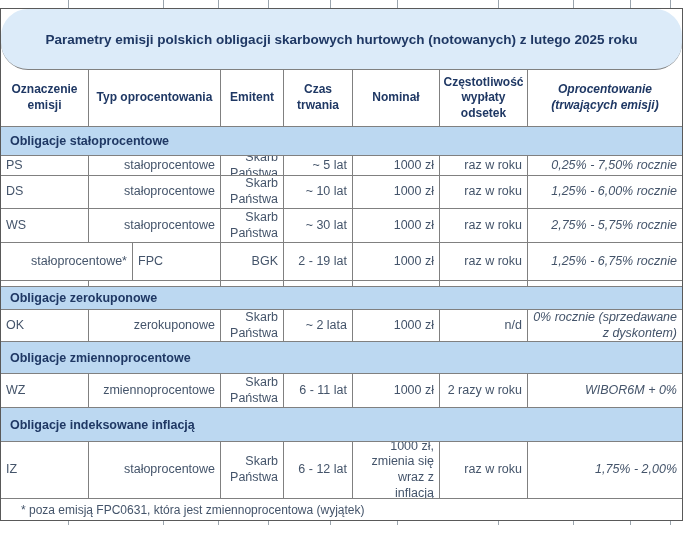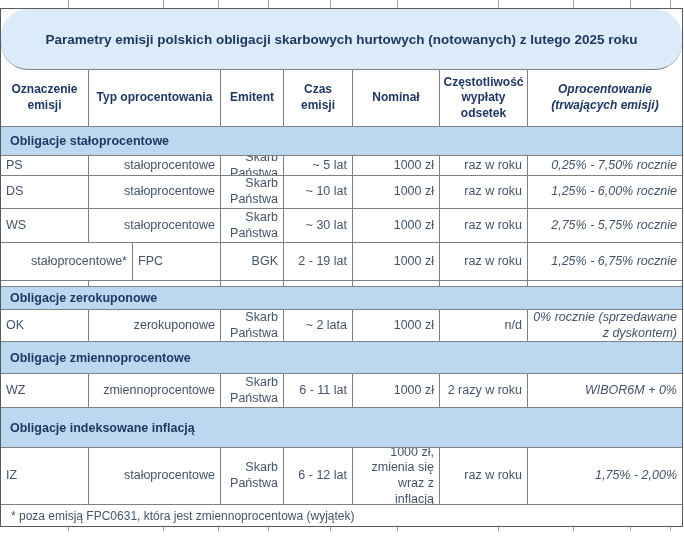--- a/index.html
+++ b/index.html
@@ -61,21 +61,21 @@
     background: #BCD8F1;
     border-bottom: 1px solid #808080;
     color: #1F3864; font-weight: bold; font-size: 12.5px;
     padding-left: 9px;
   }
   .spacer-row { background: #ffffff; border-bottom: 1px solid #808080; display: flex; }
   .spacer-row .cell { padding: 0; }
   .footnote-row {
     height: 21px;
     display: flex; align-items: center;
-    padding-left: 10px;
+    padding-left: 20px;
     font-size: 12px; color: #44546A;
     background: #ffffff;
   }
 </style>
 </head>
 <body>
 
 <div class="grid-strip top">
   <div class="tick" style="left:68px"></div>
   <div class="tick" style="left:163px"></div>
@@ -90,21 +90,21 @@
 </div>
 
 <div class="table-wrap">
 
   <div class="title-block">Parametry emisji polskich obligacji skarbowych hurtowych (notowanych) z lutego 2025 roku</div>
 
   <div class="row header-row" style="height:57px">
     <div class="cell c1">Oznaczenie emisji</div>
     <div class="cell c2">Typ oprocentowania</div>
     <div class="cell c3">Emitent</div>
-    <div class="cell c4">Czas emisji</div>
+    <div class="cell c4">Czas trwania</div>
     <div class="cell c5">Nominał</div>
     <div class="cell c6">Częstotliwość wypłaty odsetek</div>
     <div class="cell c7">Oprocentowanie (trwających emisji)</div>
   </div>
 
   <div class="section-bar" style="height:29px">Obligacje stałoprocentowe</div>
 
   <div class="row" style="height:20px">
     <div class="cell c1 left">PS</div>
     <div class="cell c2 right">stałoprocentowe</div>
@@ -172,21 +172,21 @@
   <div class="row" style="height:34px">
     <div class="cell c1 left">WZ</div>
     <div class="cell c2 right">zmiennoprocentowe</div>
     <div class="cell c3 right">Skarb Państwa</div>
     <div class="cell c4 right">6 - 11 lat</div>
     <div class="cell c5 right">1000 zł</div>
     <div class="cell c6 right">2 razy w roku</div>
     <div class="cell c7 right">WIBOR6M + 0%</div>
   </div>
 
-  <div class="section-bar" style="height:40px">Obligacje indeksowane inflacją</div>
+  <div class="section-bar" style="height:34px">Obligacje indeksowane inflacją</div>
 
   <div class="row" style="height:57px">
     <div class="cell c1 left">IZ</div>
     <div class="cell c2 right">stałoprocentowe</div>
     <div class="cell c3 right">Skarb Państwa</div>
     <div class="cell c4 right">6 - 12 lat</div>
     <div class="cell c5 right">1000 zł,
 zmienia się
 wraz z inflacją</div>
     <div class="cell c6 right">raz w roku</div>

